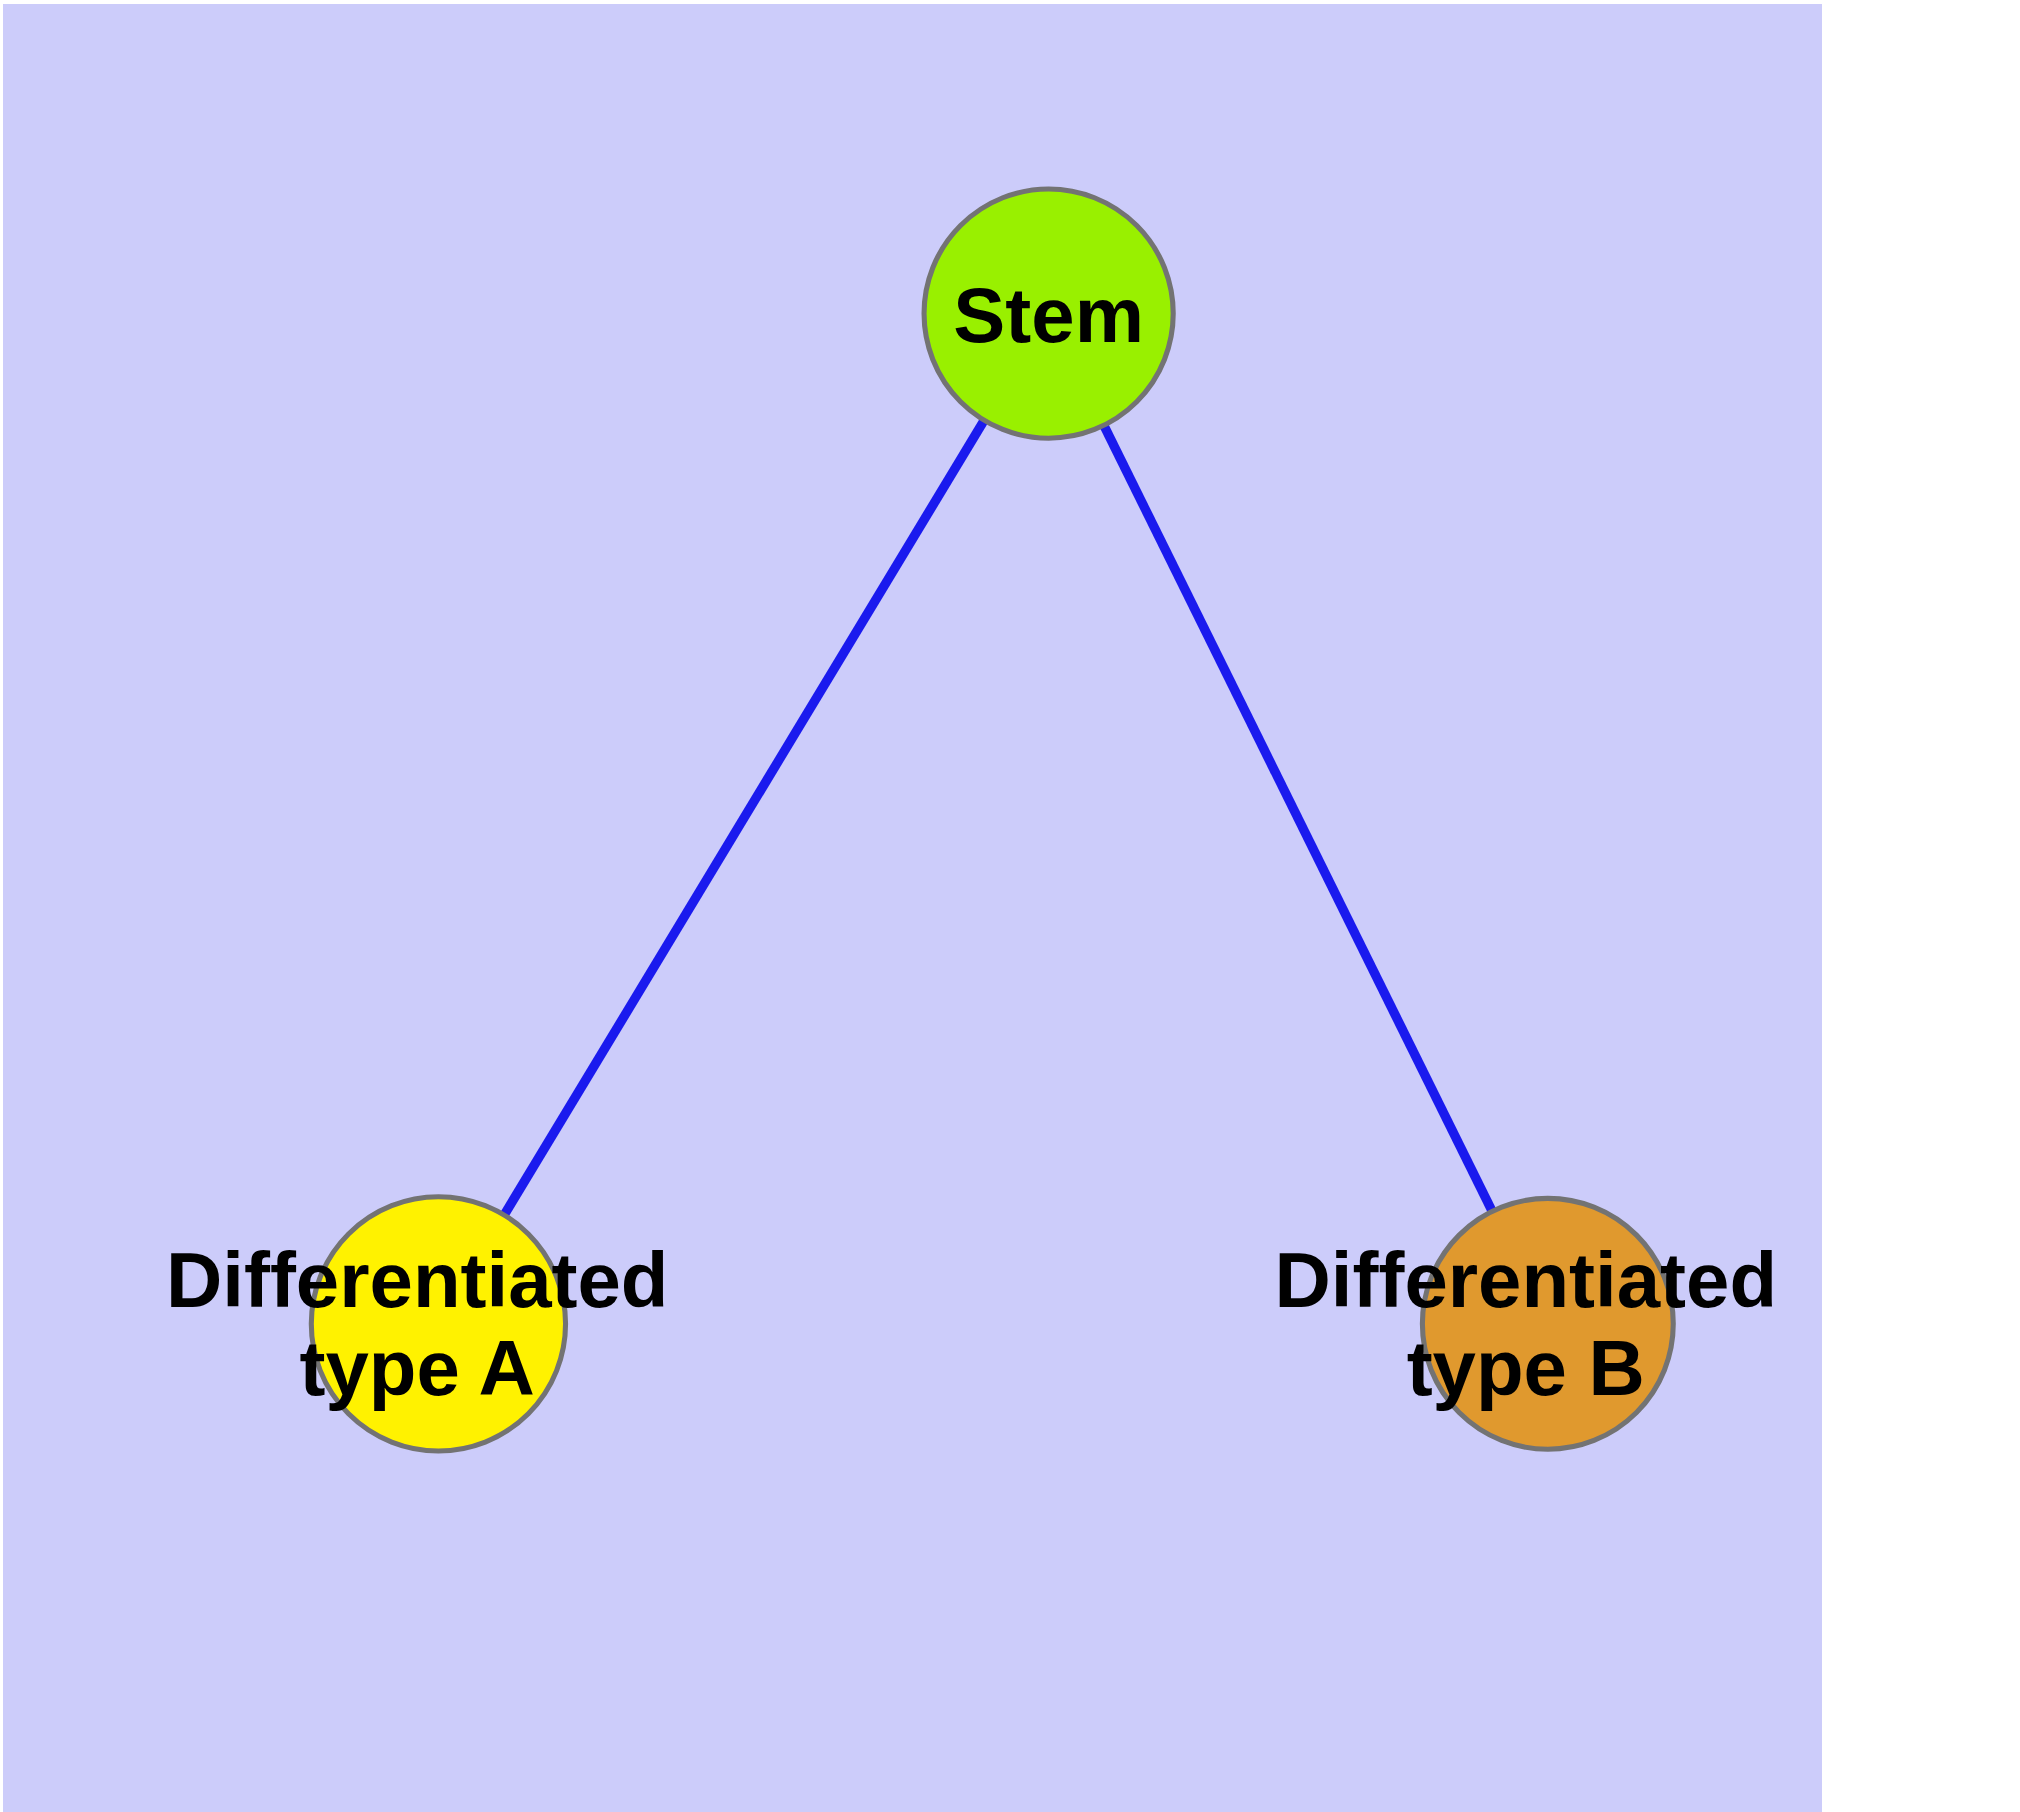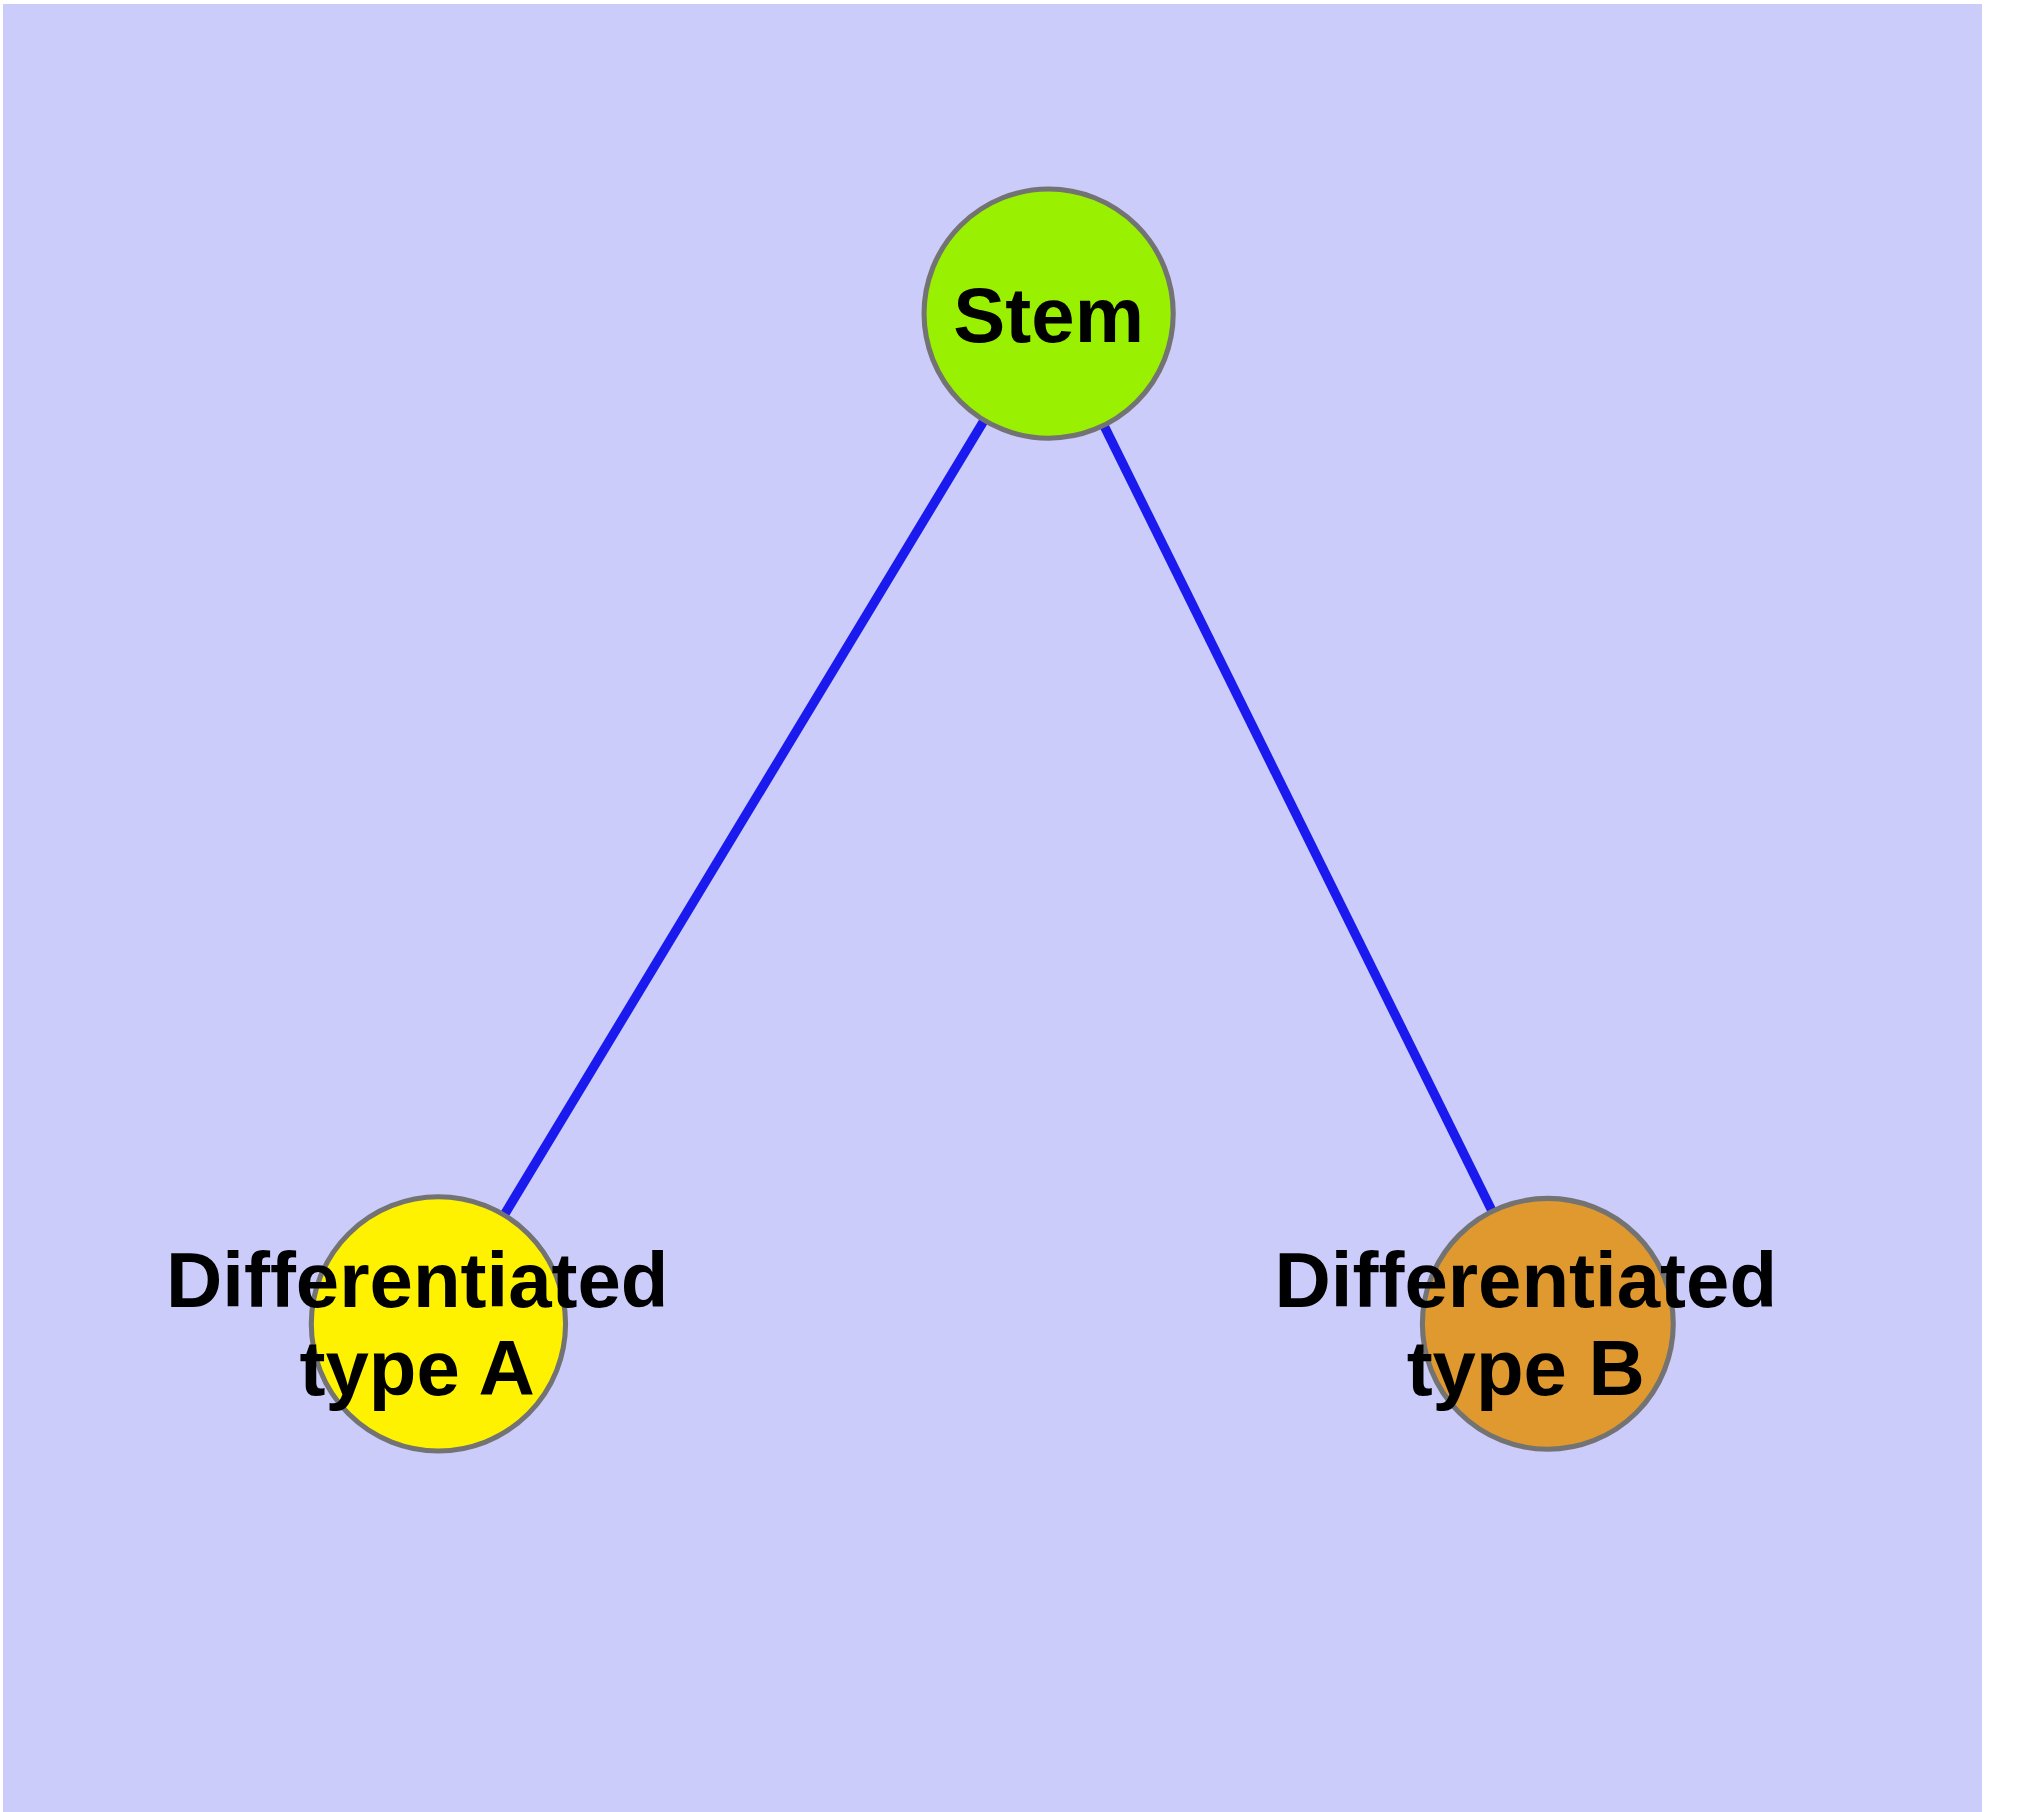--- a/index.html
+++ b/index.html
@@ -3,21 +3,21 @@
 <meta charset="utf-8">
 <title>Cell differentiation graph</title>
 <style>
   html, body {
     margin: 0;
     padding: 0;
     background: #ffffff;
   }
   #stage {
     position: relative;
-    width: 1982px;
+    width: 1822px;
     height: 1812px;
     background: #ffffff;
     overflow: hidden;
     font-family: "Liberation Sans", sans-serif;
   }
   
   #canvas {
     position: absolute;
     left: 3.4px;
     top: 4.2px;

